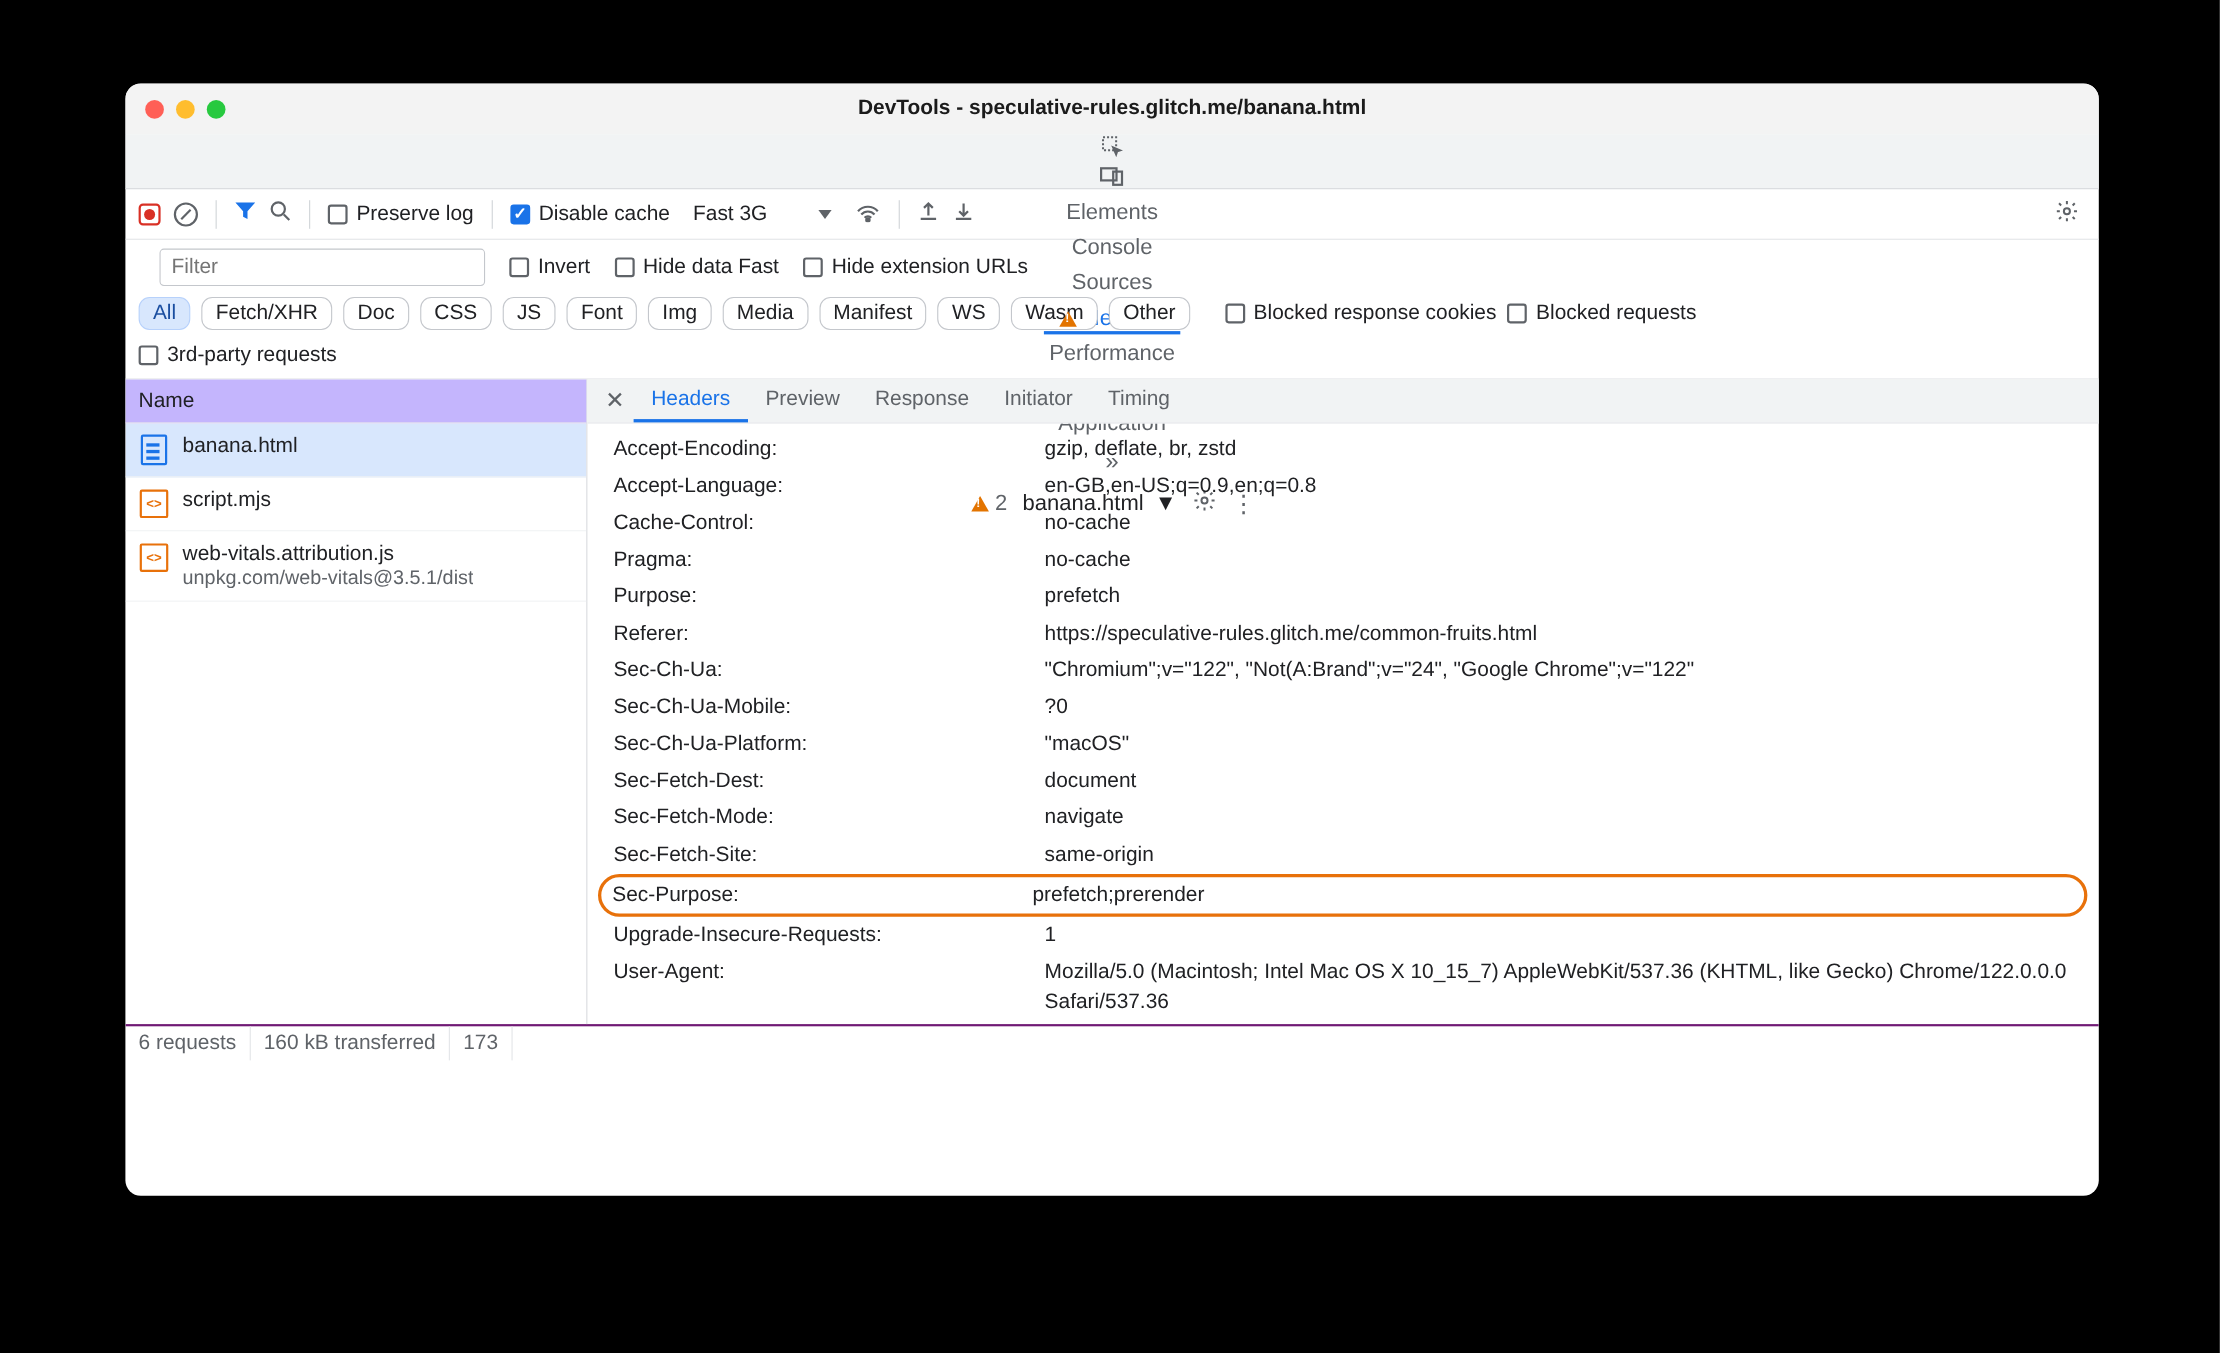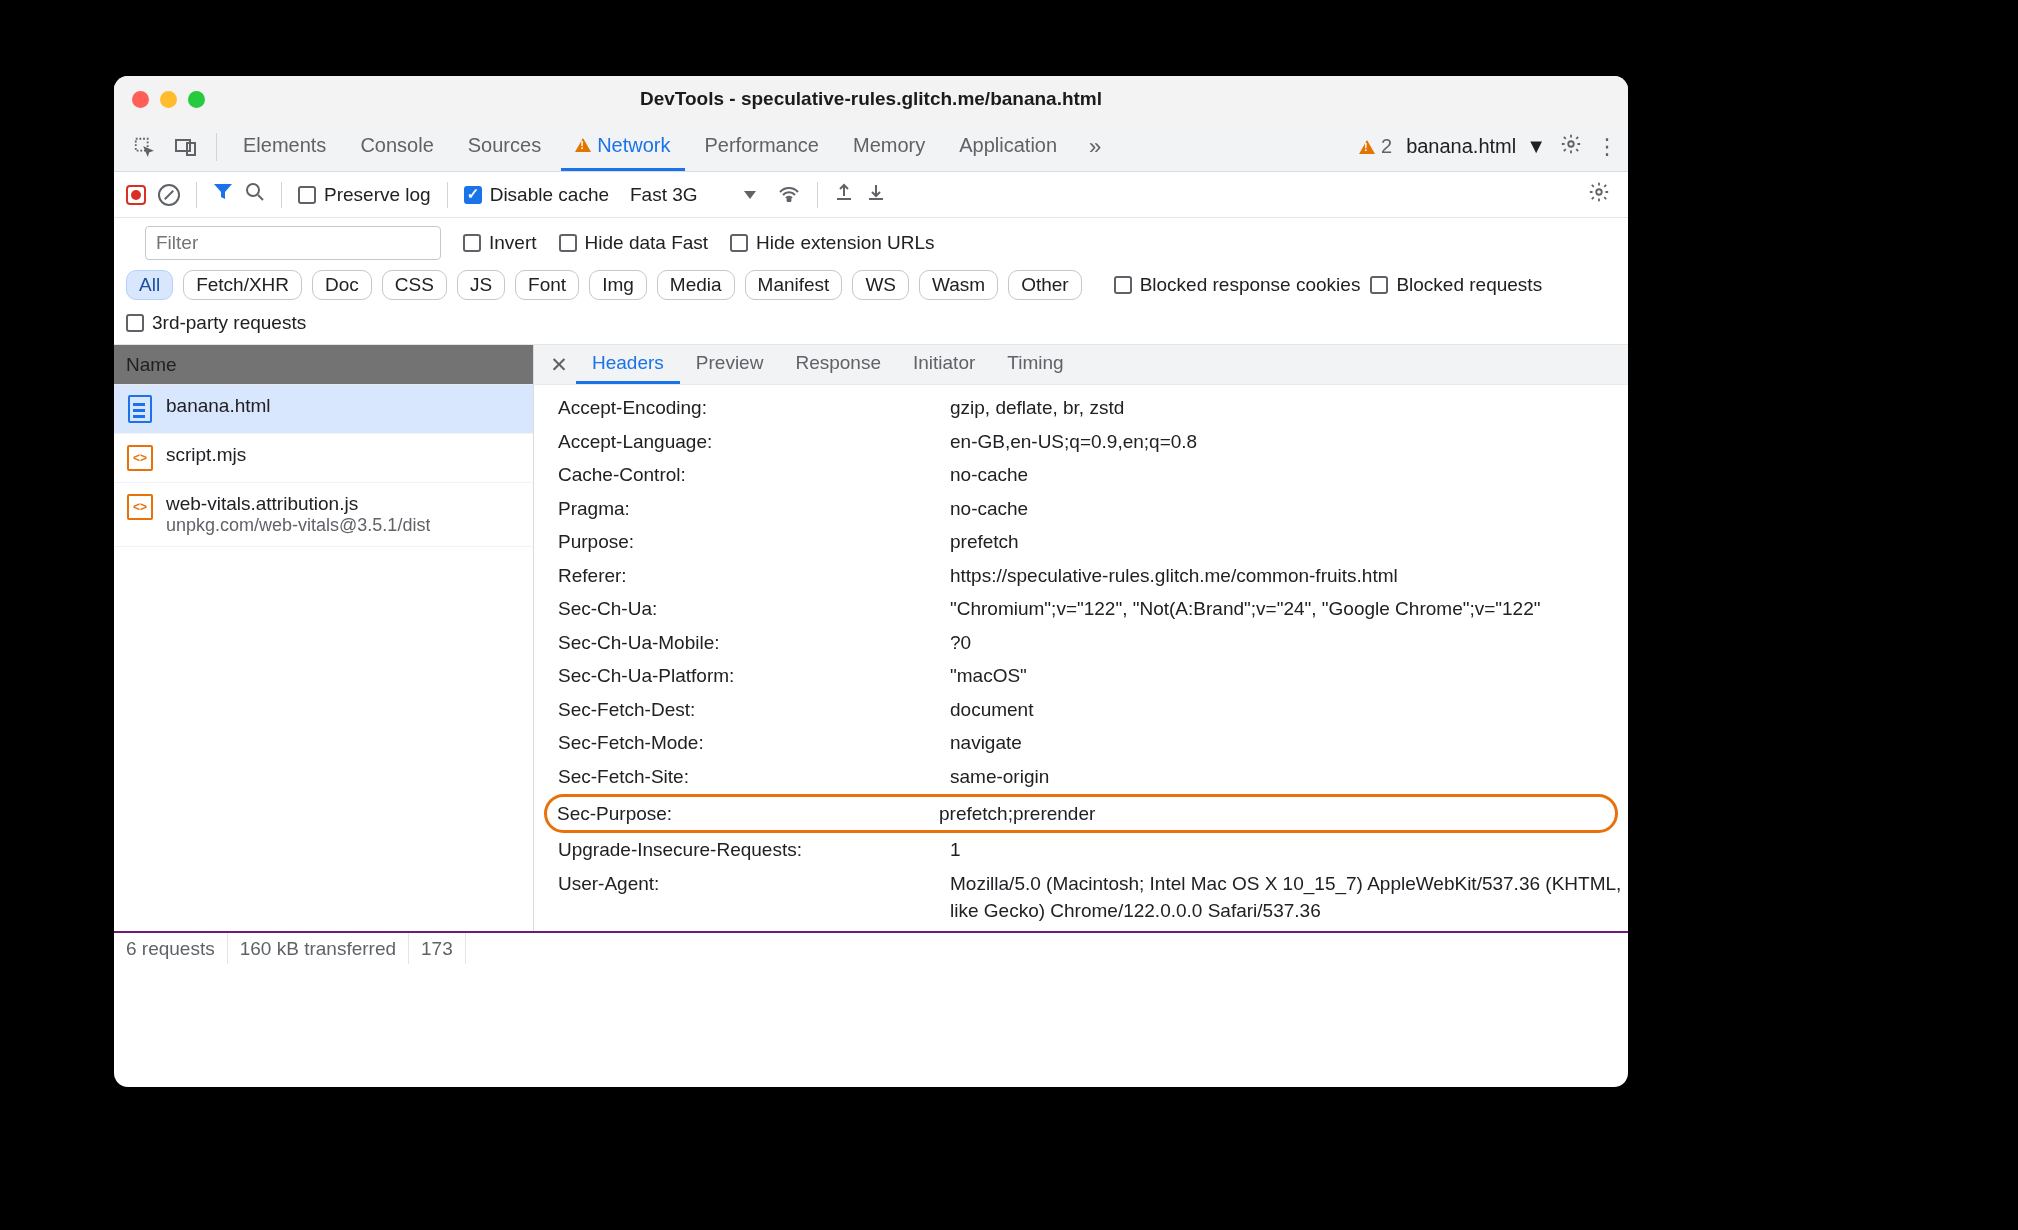--- a/index.html
+++ b/index.html
@@ -9,21 +9,21 @@
     height: 1230px;
     font-family: -apple-system, BlinkMacSystemFont, "Segoe UI", Helvetica, Arial, sans-serif;
     font-size: 18px;
     color: #202124;
     position: relative;
   }
   .window {
     position: absolute;
     left: 114px;
     top: 76px;
-    width: 1514px;
+    width: 1794px;
     height: 1011px;
     background: #fff;
     border-radius: 14px;
     box-shadow: 0 30px 60px rgba(0,0,0,.4);
     overflow: hidden;
   }
   .titlebar {
     height: 46px;
     background: #f3f3f3;
     display: flex;
@@ -41,20 +41,21 @@
   }
   .tabbar {
     height: 50px;
     background: #f1f3f4;
     border-bottom: 1px solid #d9dbde;
     display:flex;
     align-items:center;
     gap: 6px;
     padding: 0 12px;
     font-size: 20px;
+    flex-direction: column;
   }
   .tabbar .icon-btn { width:36px; height:36px; display:flex; align-items:center; justify-content:center; color:#5f6368; }
   .tabbar .tab {
     padding: 0 14px;
     height: 100%;
     display:flex; align-items:center; justify-content:center;
     color:#5f6368;
     gap:6px;
     border-bottom:3px solid transparent;
     font-size:20px;
@@ -99,21 +100,21 @@
   .filter-row1{display:flex;align-items:center;gap:22px;margin-bottom:10px;}
   .filter-input{width:296px;height:34px;border:1px solid #c4c7cc;border-radius:4px;padding:0 10px;font-size:19px;color:#5f6368;margin-left:19px;}
   .pillrow{display:flex;align-items:center;gap:10px;margin-bottom:12px;flex-wrap:wrap;}
   .pill{padding:3px 12px;border:1px solid #c4c7cc;border-radius:10px;font-size:19px;color:#202124;background:#fff;}
   .pill.active{background:#d8e7fd;border-color:#b7d1fb;color:#1a4ea0;}
   .filter-row3{display:flex;align-items:center;gap:10px;padding-bottom:10px;}
 
   .content{display:flex;height:calc(100% - 46px - 50px - 46px - 138px - 33px);}
   @supports not (height:1px){}
   .left-panel{width:420px;border-right:1px solid #d9dbde;display:flex;flex-direction:column;}
-  .left-header{height:40px;display:flex;align-items:center;padding:0 12px;font-size:19px;border-bottom:1px solid #e8eaed;background:#737373;font-weight:500;}
+  .left-header{height:40px;display:flex;align-items:center;padding:0 12px;font-size:19px;border-bottom:1px solid #e8eaed;background:#c4b5fd;font-weight:500;}
   .req-list{flex:1;overflow:auto;}
   .req-item{display:flex;gap:12px;align-items:flex-start;padding:10px 12px;border-bottom:1px solid #f1f3f4;}
   .req-item.active{background:#d8e7fd;}
   .req-icon{width:28px;height:28px;flex-shrink:0;display:flex;align-items:center;justify-content:center;}
   .doc-icon{width:24px;height:28px;border:2.5px solid #1a73e8;border-radius:2px;position:relative;}
   .doc-icon::before,.doc-icon::after{content:"";position:absolute;left:3px;height:2.5px;background:#1a73e8;width:12px;}
   .doc-icon::before{top:6px;} .doc-icon::after{top:12px;box-shadow:0 6px 0 #1a73e8;}
   .js-icon{width:26px;height:26px;border:2.5px solid #e8710a;border-radius:2px;position:relative;color:#e8710a;font-size:12px;font-weight:700;display:flex;align-items:center;justify-content:center;}
   .img-icon{width:26px;height:26px;background:#0b8043;border-radius:2px;position:relative;}
   .img-icon::after{content:"✦";position:absolute;left:6px;top:2px;color:#ffd54f;font-size:14px;}

